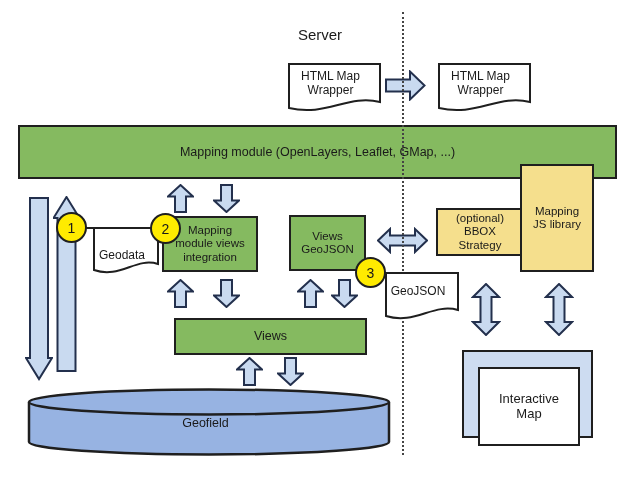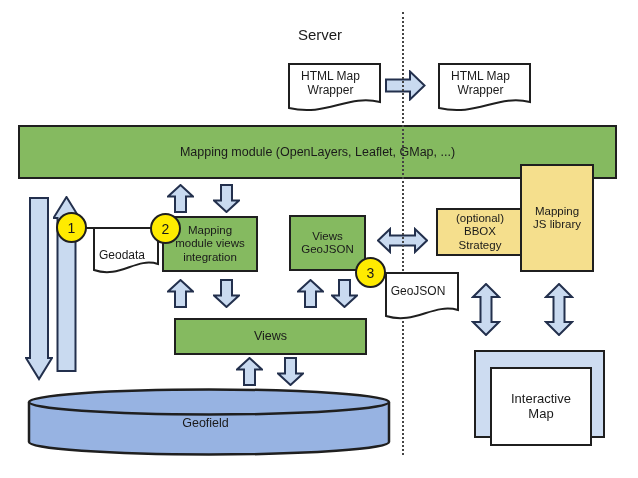--- a/index.html
+++ b/index.html
@@ -214,20 +214,20 @@
     <svg width="30" height="53" viewBox="0 0 30 53">
       <polygon class="arrow-shape" points="15,1 28,14 20.5,14 20.5,39 28,39 15,52 2,39 9.5,39 9.5,14 2,14"></polygon>
     </svg>
   </div>
   <div class="abs" style="left:544px; top:283px;">
     <svg width="30" height="53" viewBox="0 0 30 53">
       <polygon class="arrow-shape" points="15,1 28,14 20.5,14 20.5,39 28,39 15,52 2,39 9.5,39 9.5,14 2,14"></polygon>
     </svg>
   </div>
 
-  <div class="abs map-outer" style="left:474px; top:350px; width:131px; height:88px;">
+  <div class="abs map-outer" style="left:462px; top:350px; width:131px; height:88px;">
     <div class="map-inner">
       <span class="lbl">Interactive
 Map</span>
     </div>
   </div>
 
 </div>
 
 </body></html>

